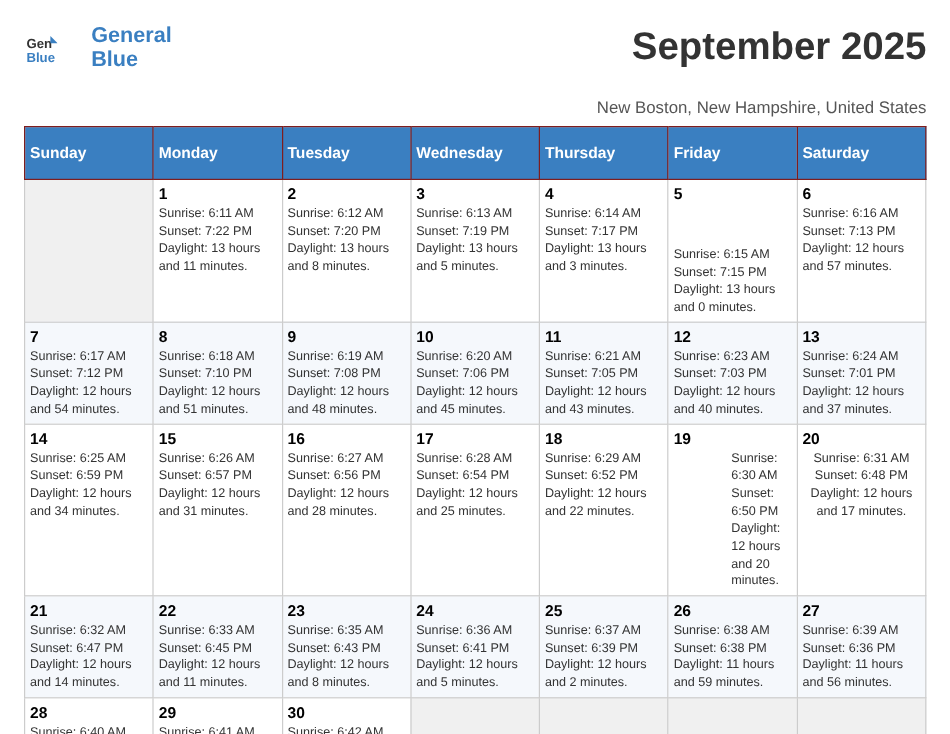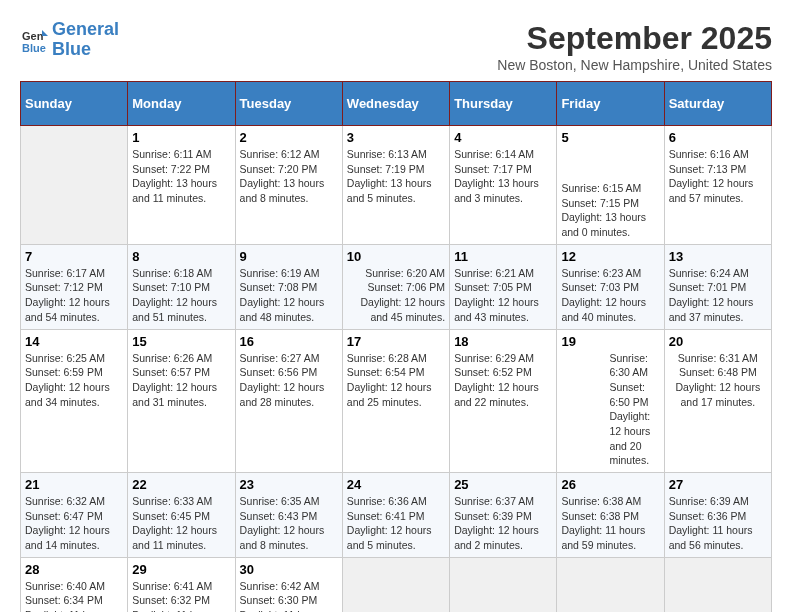--- a/index.html
+++ b/index.html
@@ -12,20 +12,21 @@
     }
     .header {
       display: flex;
       align-items: flex-start;
       justify-content: space-between;
       margin-bottom: 8px;
     }
     .logo {
       display: flex;
       align-items: center;
+      gap: 24px;
     }
     .logo-text {
       font-size: 18px;
       font-weight: bold;
       color: #333;
       line-height: 1.1;
     }
     .logo-text span {
       color: #3a7fc1;
     }
@@ -38,20 +39,21 @@
       text-align: right;
     }
     .month-title {
       font-size: 32px;
       font-weight: bold;
       color: #333;
     }
     .subtitle {
       font-size: 14px;
       color: #555;
+      margin-top: 24px;
     }
     table {
       width: 100%;
       border-collapse: collapse;
       font-size: 11px;
     }
     thead tr th {
       background-color: #3a7fc1;
       color: #fff;
       padding: 14px 4px;
@@ -179,21 +181,21 @@
 Daylight: 12 hours and 51 minutes.</div>
         </td>
         <td>
           <span class="day-num">9</span>
           <div class="cell-text" style="white-space: pre-line;">Sunrise: 6:19 AM
 Sunset: 7:08 PM
 Daylight: 12 hours and 48 minutes.</div>
         </td>
         <td>
           <span class="day-num">10</span>
-          <div class="cell-text" style="white-space: pre-line; text-align: right;">Sunrise: 6:20 AM
+          <div class="cell-text" style="white-space: pre-line;">Sunrise: 6:20 AM
 Sunset: 7:06 PM
 Daylight: 12 hours and 45 minutes.</div>
         </td>
         <td>
           <span class="day-num">11</span>
           <div class="cell-text" style="white-space: pre-line;">Sunrise: 6:21 AM
 Sunset: 7:05 PM
 Daylight: 12 hours and 43 minutes.</div>
         </td>
         <td>

